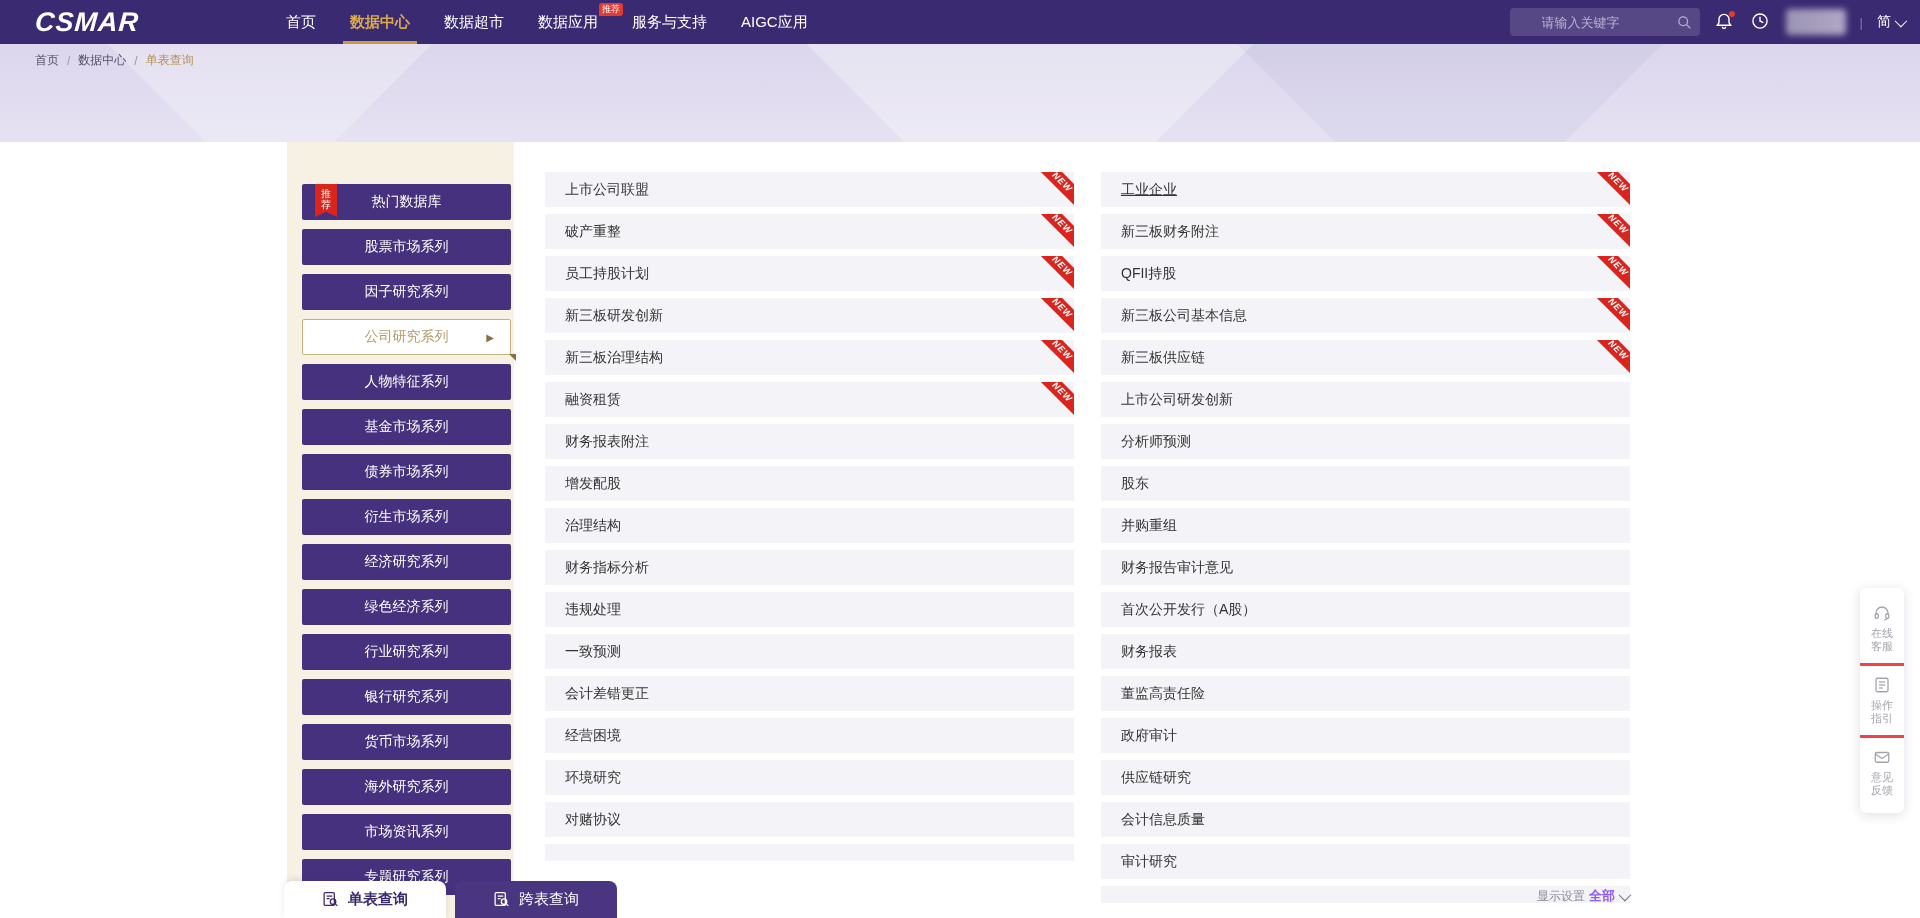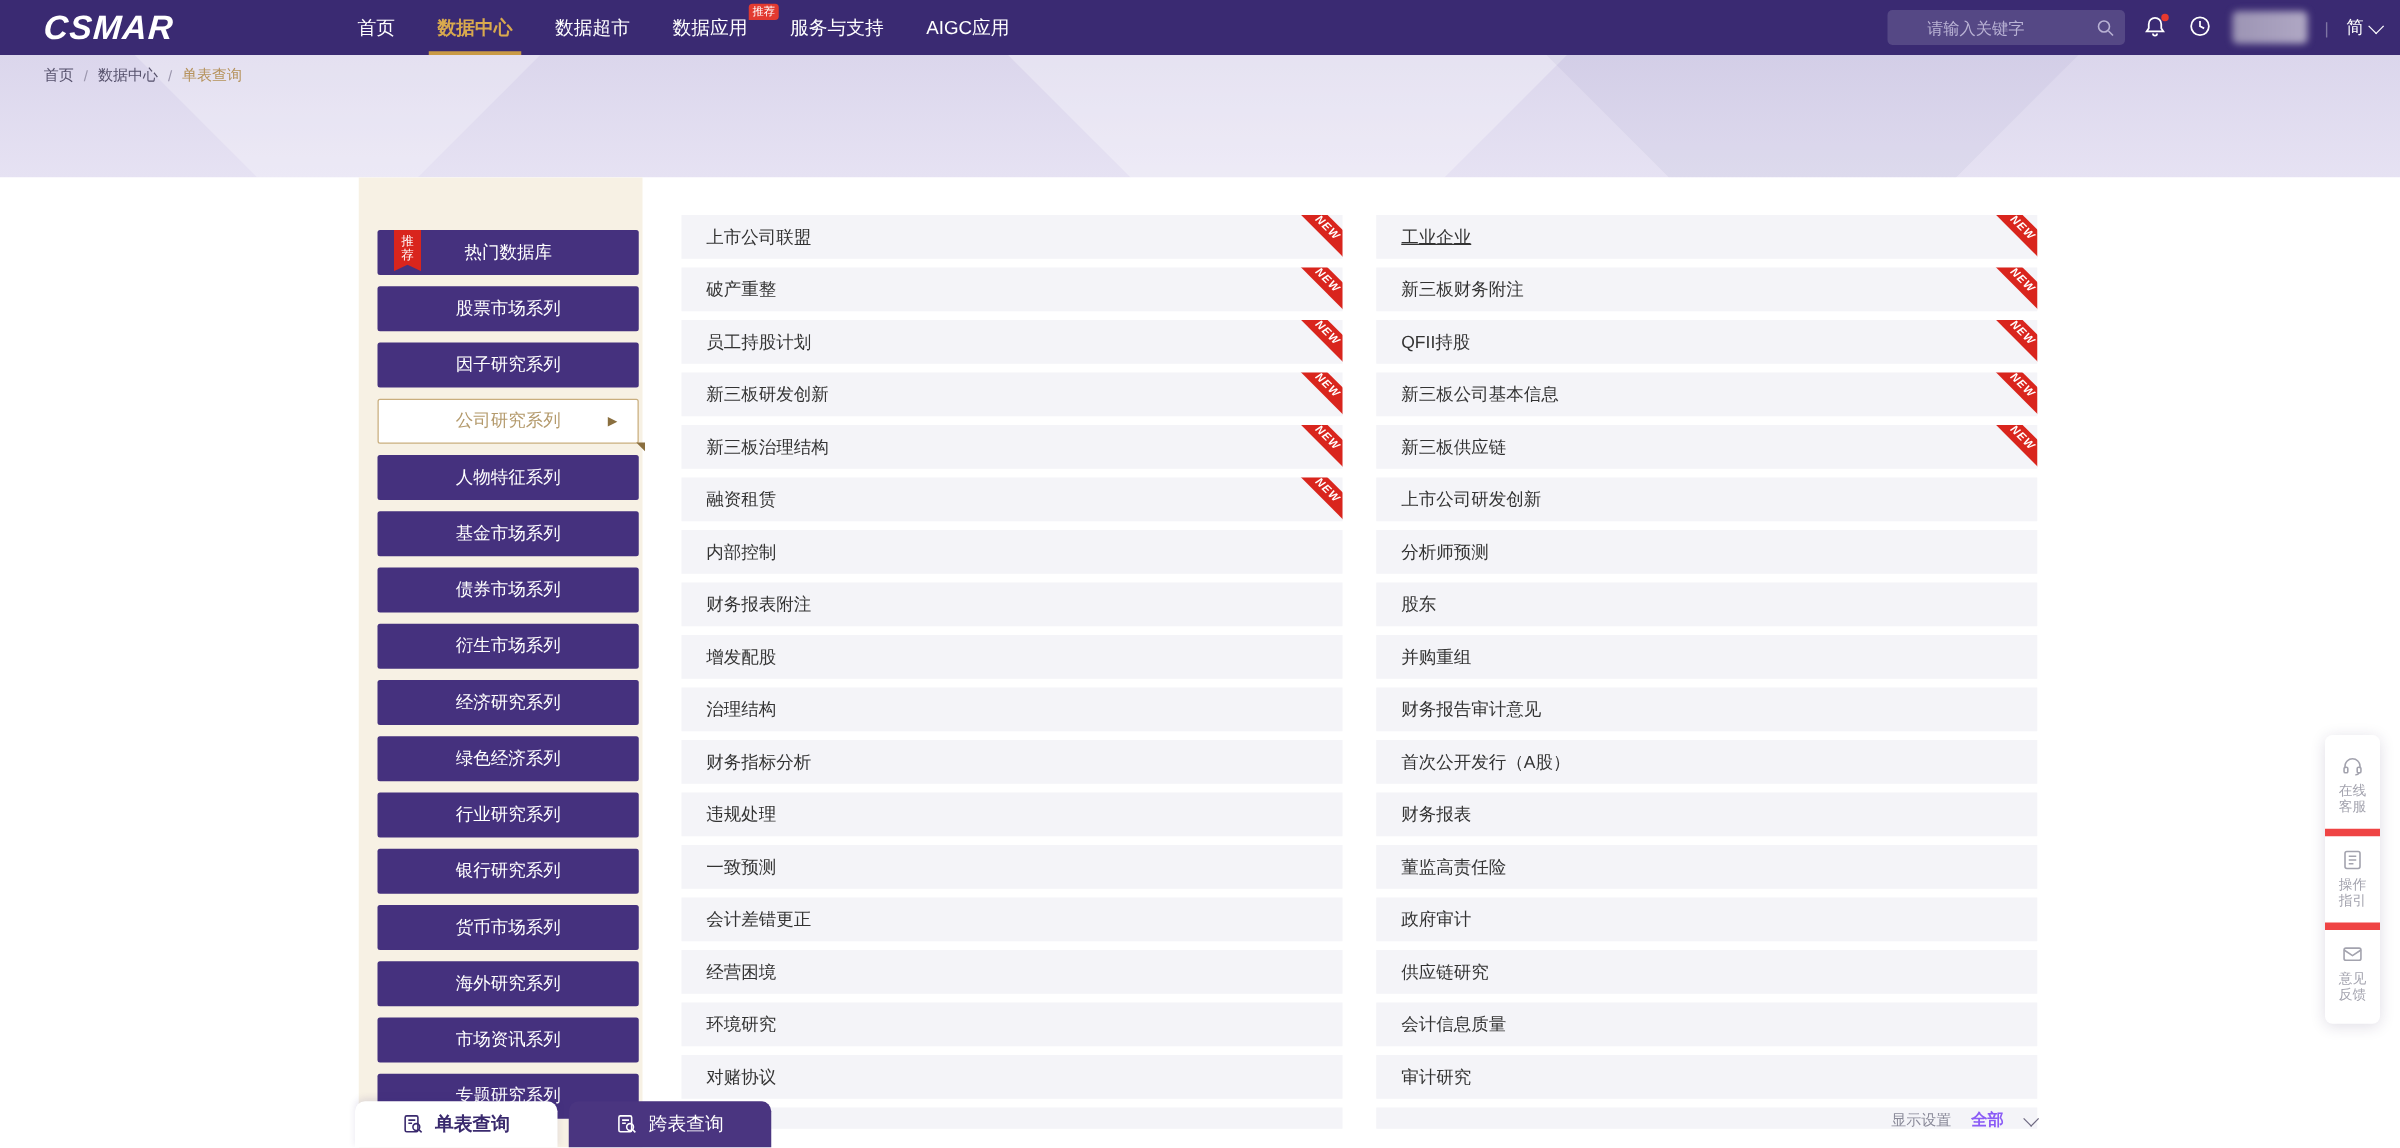--- a/index.html
+++ b/index.html
@@ -34,21 +34,21 @@
   .band .deco3 { position:absolute; width:300px; height:300px; background:rgba(255,255,255,.25); transform:rotate(45deg); left:120px; top:-200px; }
   .breadcrumb { position:absolute; top:52px; left:35px; font-size:12px; color:#55506B; display:flex; gap:8px; align-items:center; z-index:2; }
   .breadcrumb .crumb { cursor:pointer; }
   .breadcrumb .sep { color:#9A95AC; }
   .breadcrumb .crumb.current { color:#B5915A; cursor:default; }
   .tabs { position:absolute; left:284px; bottom:0; display:flex; gap:9px; z-index:2; }
   .tab { width:162px; height:37px; display:flex; align-items:center; justify-content:center; gap:9px; font-size:15px; cursor:pointer; border-radius:8px 8px 0 0; }
   .tab.active { background:#fff; color:#3A2A6E; font-weight:bold; box-shadow:0 -2px 6px rgba(60,40,120,.12); }
   .tab.inactive { background:#4A3580; color:#fff; }
   .tab svg { width:17px; height:17px; }
-  .display-setting { position:absolute; right:292px; bottom:13px; display:flex; align-items:center; gap:16px; z-index:2; }
+  .display-setting { position:absolute; right:292px; bottom:13px; display:flex; align-items:center; gap:4px; z-index:2; }
   .ds-label { color:#8A8A99; font-size:12px; }
   .ds-value { color:#8b5cf6; font-size:13px; font-weight:bold; cursor:pointer; }
   .ds-chev { color:#6d6880; }
 
   
   .content { position:absolute; top:142px; left:0; width:1920px; height:776px; background:#fff; }
 
   
   .side-strip { position:absolute; left:287px; top:0; width:227px; height:776px; background:#F7F1E4; }
   .side-list { position:absolute; left:302px; top:42px; width:209px; }
@@ -63,21 +63,21 @@
   .db-col { width:529px; }
   .row { position:relative; height:35px; margin-bottom:7px; background:#F4F4F8; overflow:hidden; cursor:pointer; }
   .row-label { position:absolute; left:20px; top:0; line-height:35px; font-size:14px; color:#333; }
   .row-label.underline { text-decoration:underline; }
   .new-ribbon { position:absolute; top:3px; right:-17px; width:58px; height:15px; background:#D9251D; color:#fff; font-size:9px; font-weight:bold; font-style:italic; text-align:center; line-height:15px; transform:rotate(45deg); letter-spacing:1px; }
   .row.partial { height:17px; margin-bottom:0; }
 
   
   .float-panel { position:absolute; right:16px; top:588px; width:44px; background:#fff; border-radius:6px; box-shadow:0 2px 12px rgba(40,30,80,.15); padding:6px 0; z-index:40; }
   .float-item { display:flex; flex-direction:column; align-items:center; padding:10px 0; color:#A3A3AE; cursor:pointer; }
-  .float-item + .float-item { border-top:6px solid #ef4444;font-family:Liberation Serif, serif; }
+  .float-item + .float-item { border-top:3px solid #ef4444;font-family:Liberation Serif, serif; }
   .float-item svg { width:18px; height:18px; margin-bottom:5px; }
   .float-label { font-size:11px; line-height:13px; width:24px; text-align:center; word-break:break-all; }
 </style>
 </head>
 <body>
 
 <div class="header">
   <div class="logo">CSMAR</div>
   <div class="main-nav">
       <div class="nav-item">
@@ -248,23 +248,20 @@
         </div>
         <div class="row">
           <span class="row-label">新三板治理结构</span>
           <span class="new-ribbon">NEW</span>
         </div>
         <div class="row">
           <span class="row-label">融资租赁</span>
           <span class="new-ribbon">NEW</span>
         </div>
         <div class="row">
-          <span class="row-label">内部控制</span>
-        </div>
-        <div class="row">
           <span class="row-label">财务报表附注</span>
         </div>
         <div class="row">
           <span class="row-label">增发配股</span>
         </div>
         <div class="row">
           <span class="row-label">治理结构</span>
         </div>
         <div class="row">
           <span class="row-label">财务指标分析</span>

